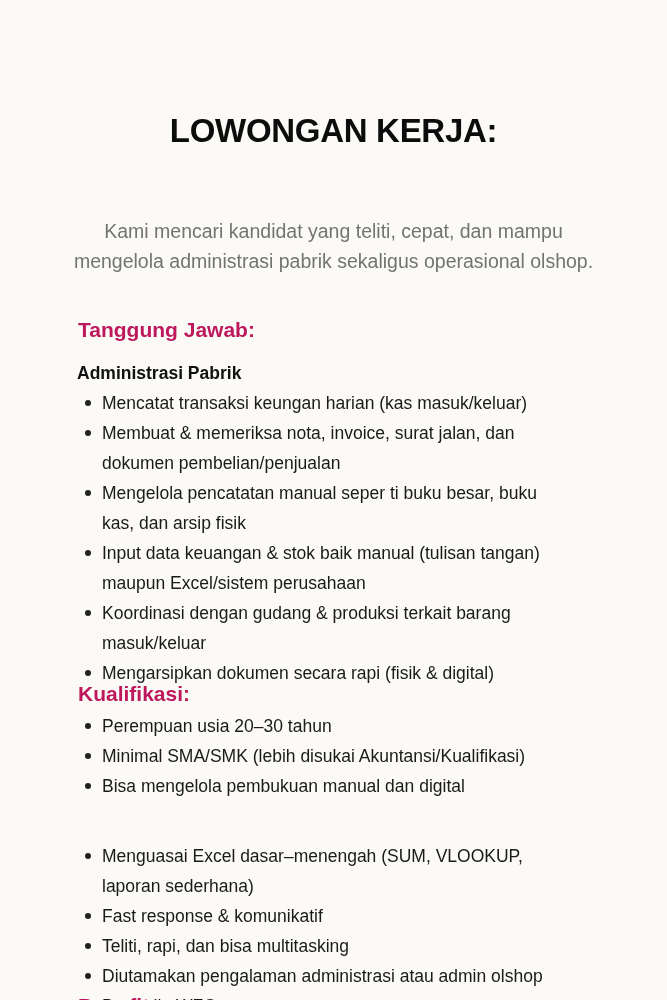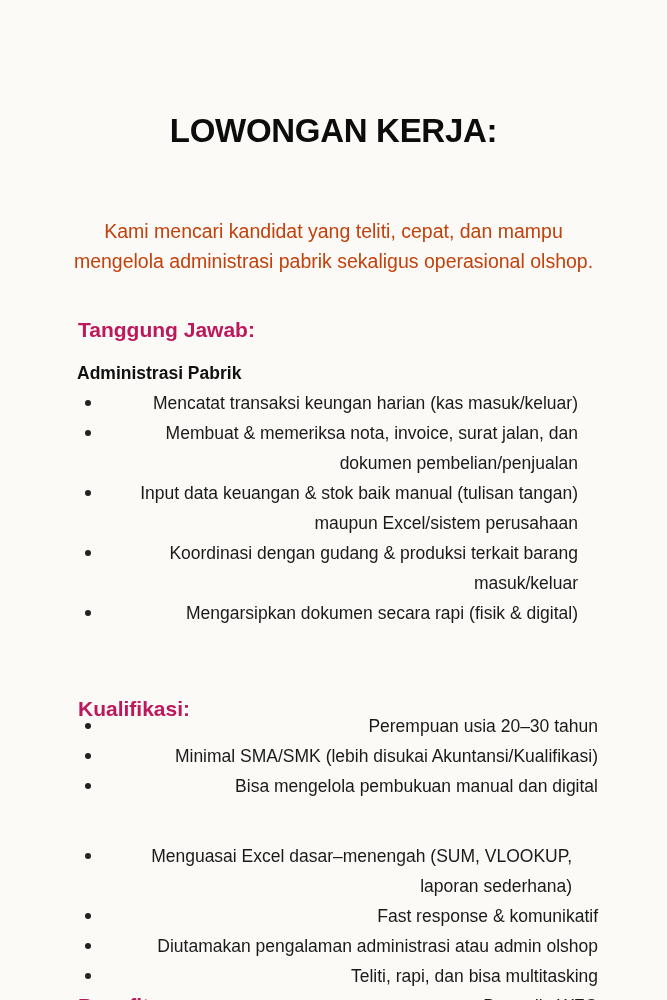--- a/index.html
+++ b/index.html
@@ -13,36 +13,36 @@
   .title {
     position: absolute; left: 0; top: 108px; width: 667px;
     text-align: center;
     font-weight: bold; font-size: 33px; line-height: 46px;
     letter-spacing: -0.3px;
     color: #0c0c0c;
   }
   .intro {
     position: absolute; left: 70px; top: 216px; width: 527px;
     text-align: center;
-    font-size: 19.5px; line-height: 30px; color: #c2410c;
+    font-size: 19.5px; line-height: 30px; color: #737373;
   }
   .h2 {
     position: absolute; left: 78px;
     font-weight: bold; font-size: 21px; color: #be185d;
   }
   .h3 {
     position: absolute; left: 77px;
     font-weight: bold; font-size: 17.5px; color: #111;
   }
   ul.list {
     position: absolute; left: 78px; width: 540px;
     margin: 0; padding: 0; list-style: none;
     font-size: 17.5px; line-height: 30px; color: #1a1a1a;
   }
-  ul.list li { position: relative; padding-left: 24px; text-align: right; }
+  ul.list li { position: relative; padding-left: 24px; }
   ul.list li .bullet {
     position: absolute; left: 7px; top: 12px;
     width: 6px; height: 6px; border-radius: 50%; background: #222;
   }
 </style>
 </head>
 <body>
 
 <div class="title">
   <div>LOWONGAN KERJA:</div>
@@ -50,31 +50,32 @@
 
 <div class="intro">Kami mencari kandidat yang teliti, cepat, dan mampu mengelola administrasi pabrik sekaligus operasional olshop.</div>
 
 <div class="h2" style="top:318px;">Tanggung Jawab:</div>
 
 <div class="h3" style="top:363px;">Administrasi Pabrik</div>
 
 <ul class="list" style="top:388px; width:500px;">
   <li><span class="bullet"></span><span>Mencatat transaksi keungan harian (kas masuk/keluar)</span></li>
   <li><span class="bullet"></span><span>Membuat &amp; memeriksa nota, invoice, surat jalan, dan dokumen pembelian/penjualan</span></li>
+  <li style="width:440px;"><span class="bullet"></span><span>Mengelola pencatatan manual seper ti buku besar, buku kas, dan arsip fisik</span></li>
   <li><span class="bullet"></span><span>Input data keuangan &amp; stok baik manual (tulisan tangan) maupun Excel/sistem perusahaan</span></li>
   <li><span class="bullet"></span><span>Koordinasi dengan gudang &amp; produksi terkait barang masuk/keluar</span></li>
   <li><span class="bullet"></span><span>Mengarsipkan dokumen secara rapi (fisik &amp; digital)</span></li>
 </ul>
 
-<div class="h2" style="top:697px;">Kualifikasi:</div>
+<div class="h2" style="top:682px;">Kualifikasi:</div>
 
 <ul class="list" style="top:711px; width:520px;">
   <li><span class="bullet"></span><span>Perempuan usia 20–30 tahun</span></li>
   <li><span class="bullet"></span><span>Minimal SMA/SMK (lebih disukai Akuntansi/Kualifikasi)</span></li>
   <li><span class="bullet"></span><span>Bisa mengelola pembukuan manual dan digital</span></li>
   <li style="width:470px;margin-top:40px;"><span class="bullet"></span><span>Menguasai Excel dasar–menengah (SUM, VLOOKUP, laporan sederhana)</span></li>
   <li><span class="bullet"></span><span>Fast response &amp; komunikatif</span></li>
+  <li><span class="bullet"></span><span>Teliti, rapi, dan bisa multitasking</span></li>
   <li style="white-space:nowrap;"><span class="bullet"></span><span>Diutamakan pengalaman administrasi atau admin olshop</span></li>
-  <li><span class="bullet"></span><span>Teliti, rapi, dan bisa multitasking</span></li>
   <li><span class="bullet"></span><span>Bersedia WFO</span></li>
 </ul>
 
 <div class="h2" style="top:994px;">Benefit:</div>
 
 </body></html>

